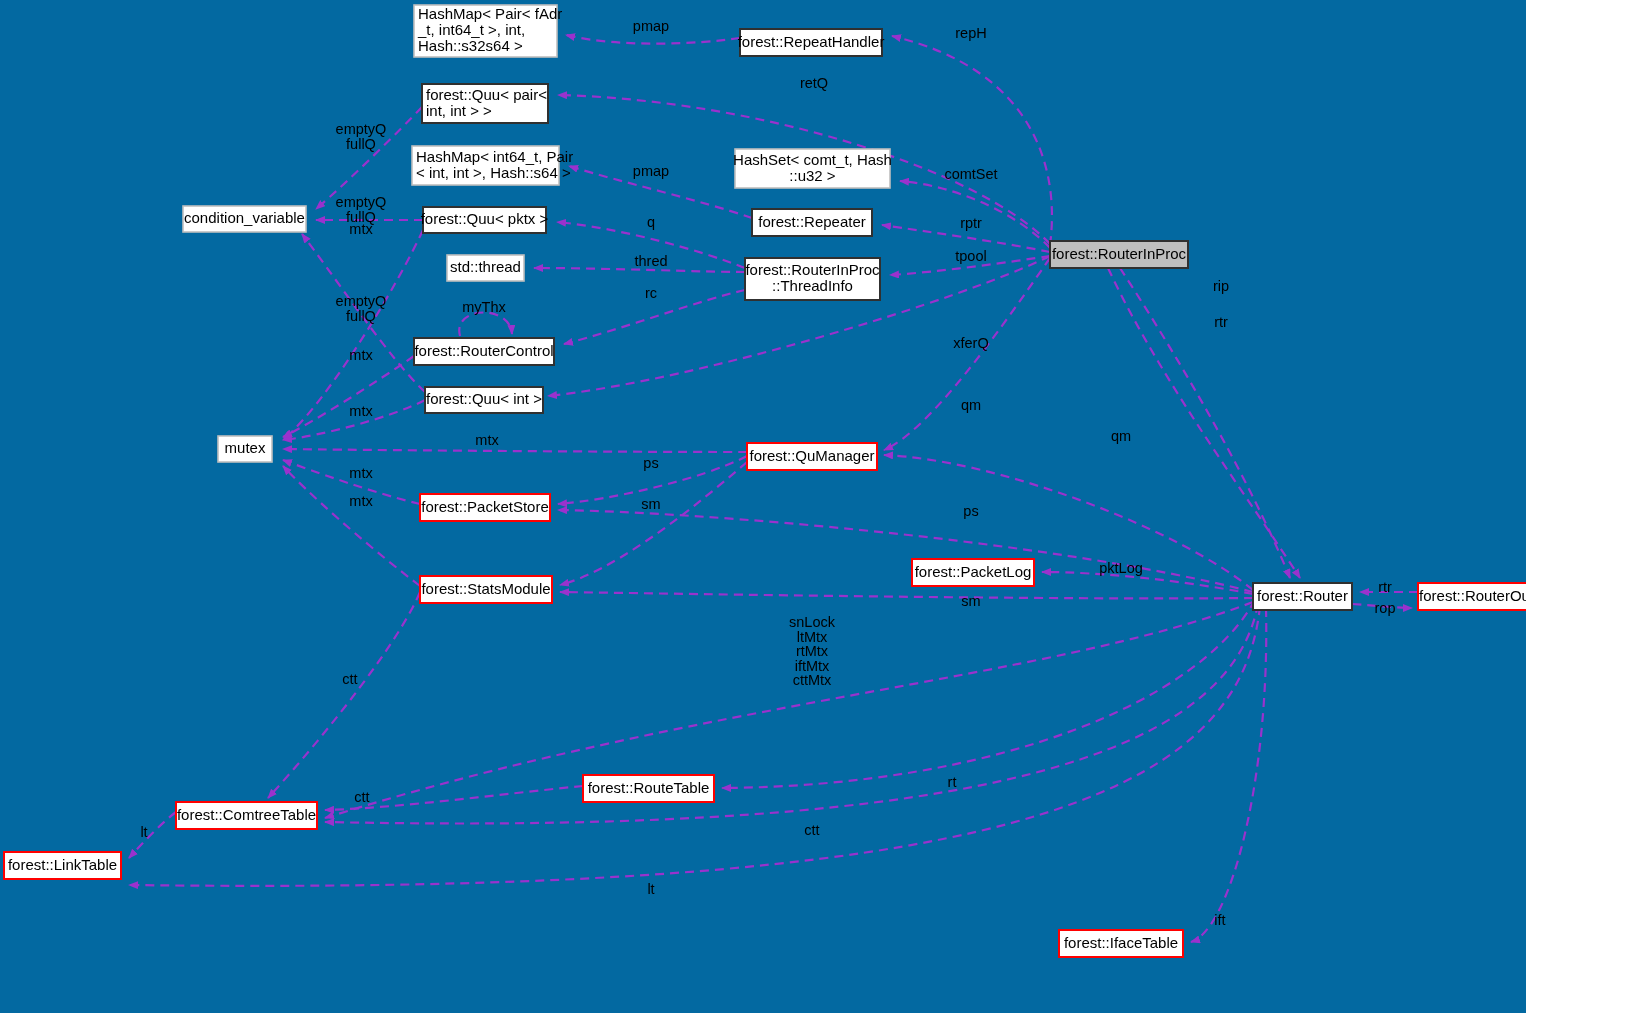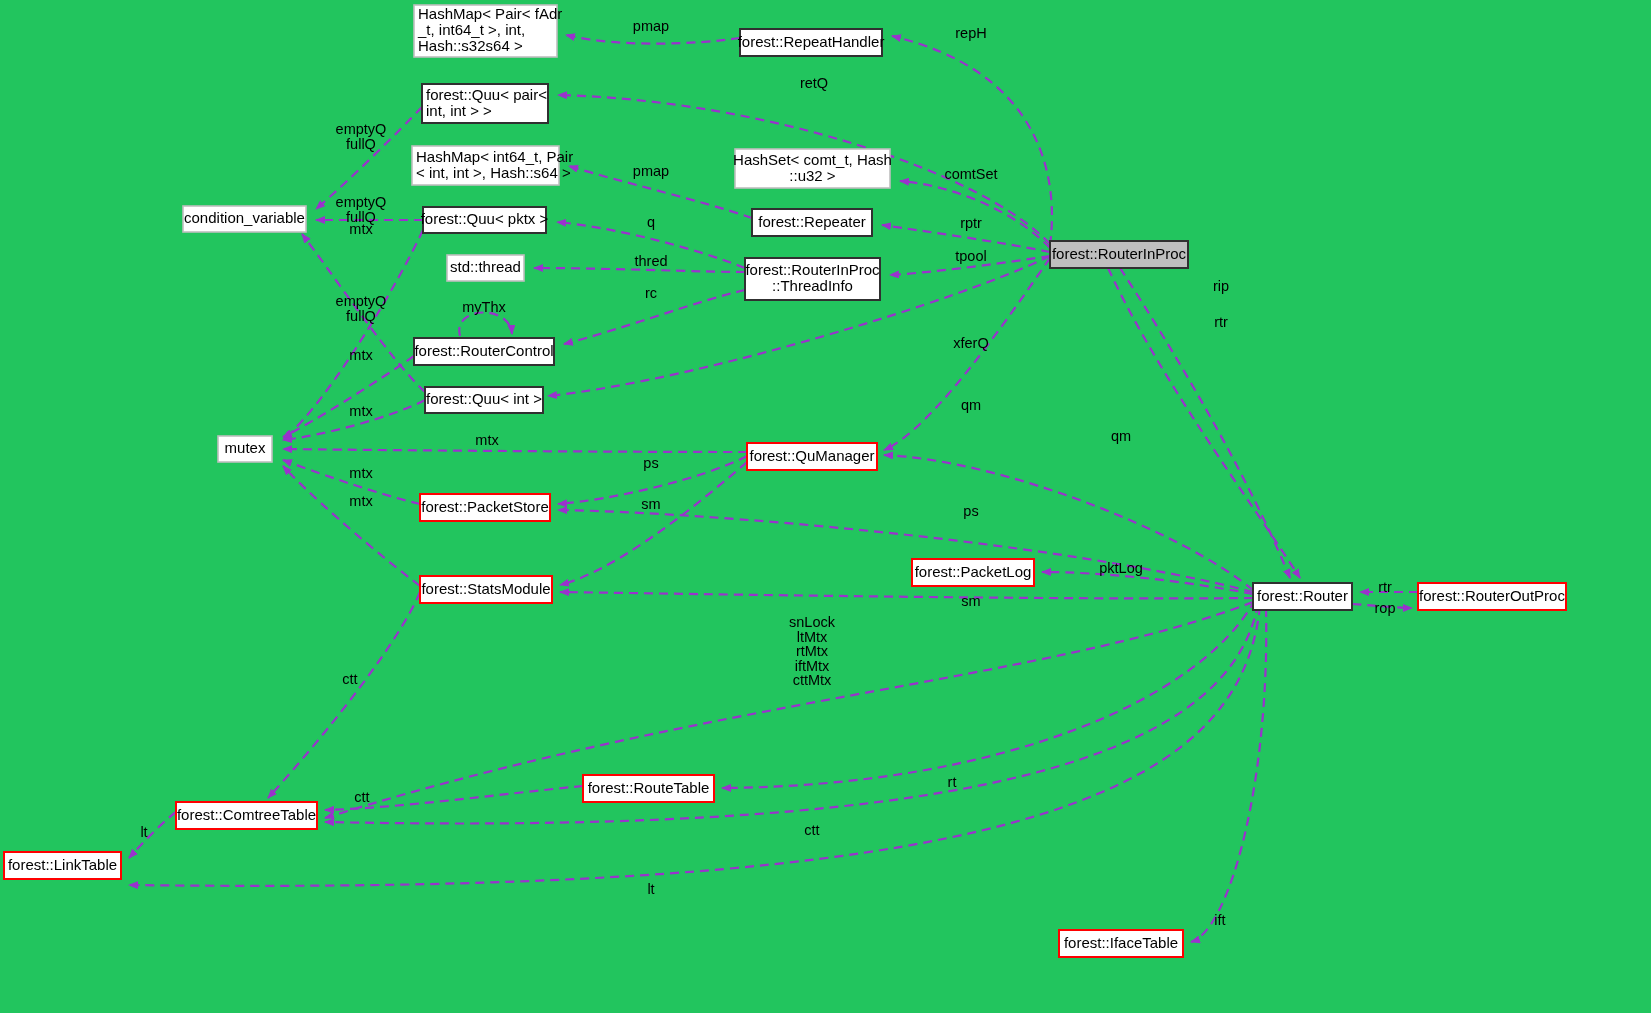--- a/index.html
+++ b/index.html
@@ -3,24 +3,24 @@
 <meta charset="utf-8">
 <style>
   html, body {
     margin: 0;
     padding: 0;
     background: #ffffff;
     font-family: "Liberation Sans", sans-serif;
   }
   #diagram-wrap {
     position: relative;
-    width: 1651px;
+    width: 1526px;
     height: 1013px;
     overflow: hidden;
-    background: #22c55e;
+    background: #0369a1;
   }
   svg#graph {
     display: block;
     width: 1651px;
     height: 1013px;
   }
   .edge {
     fill: none;
     stroke: #9a32cd;
     stroke-width: 2.2;

